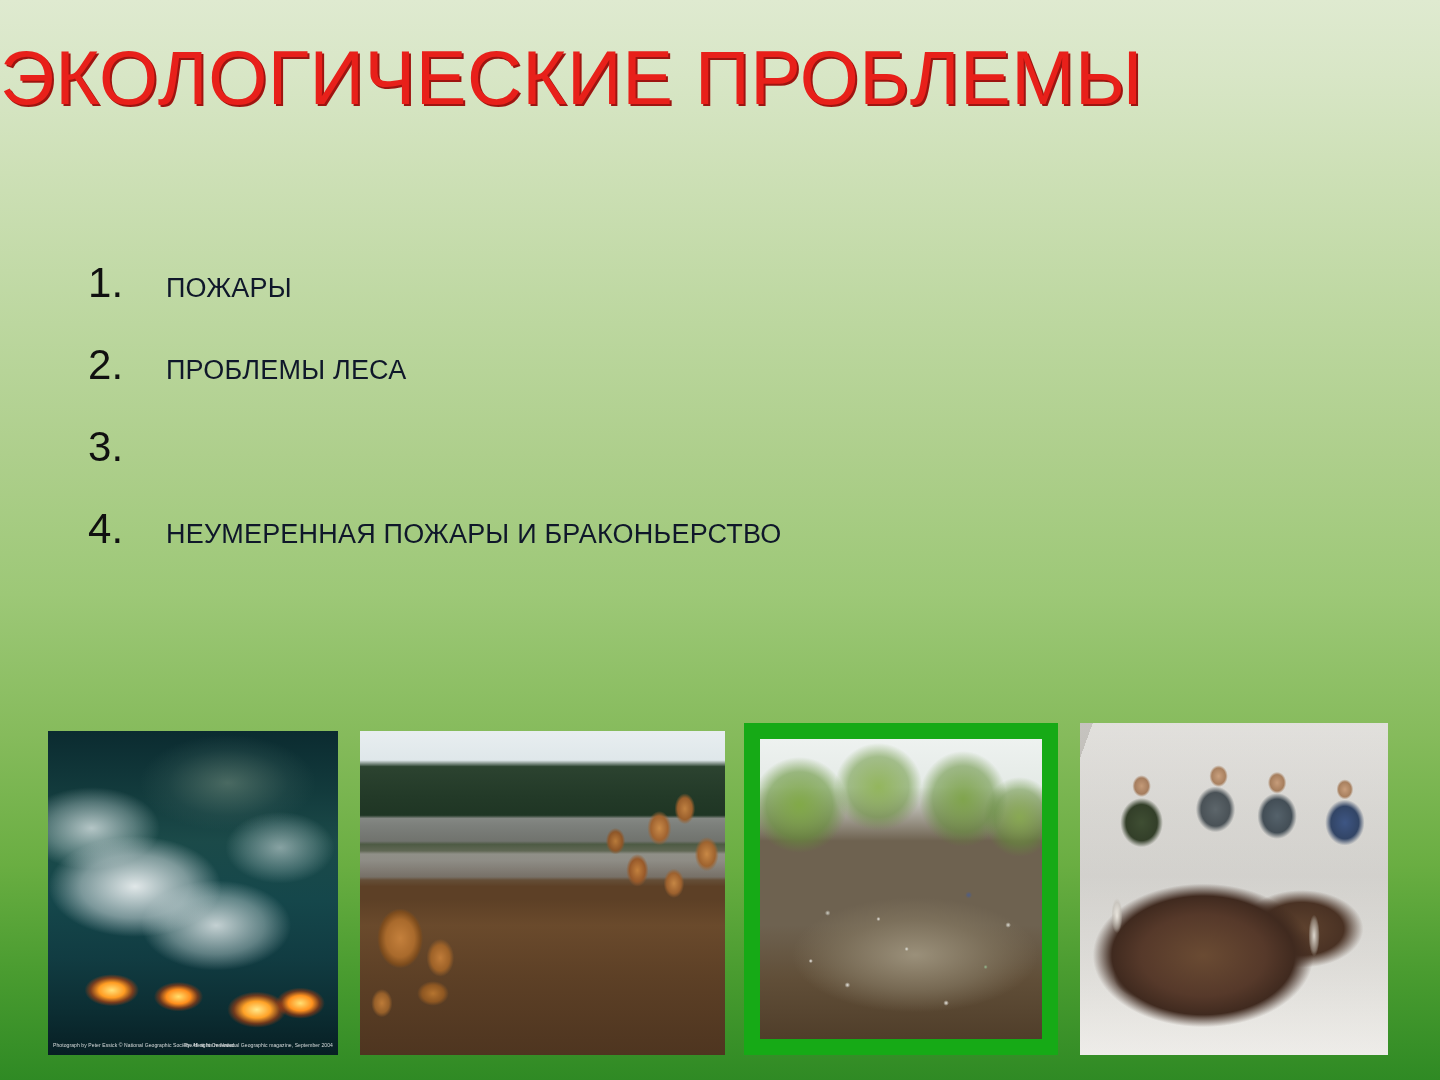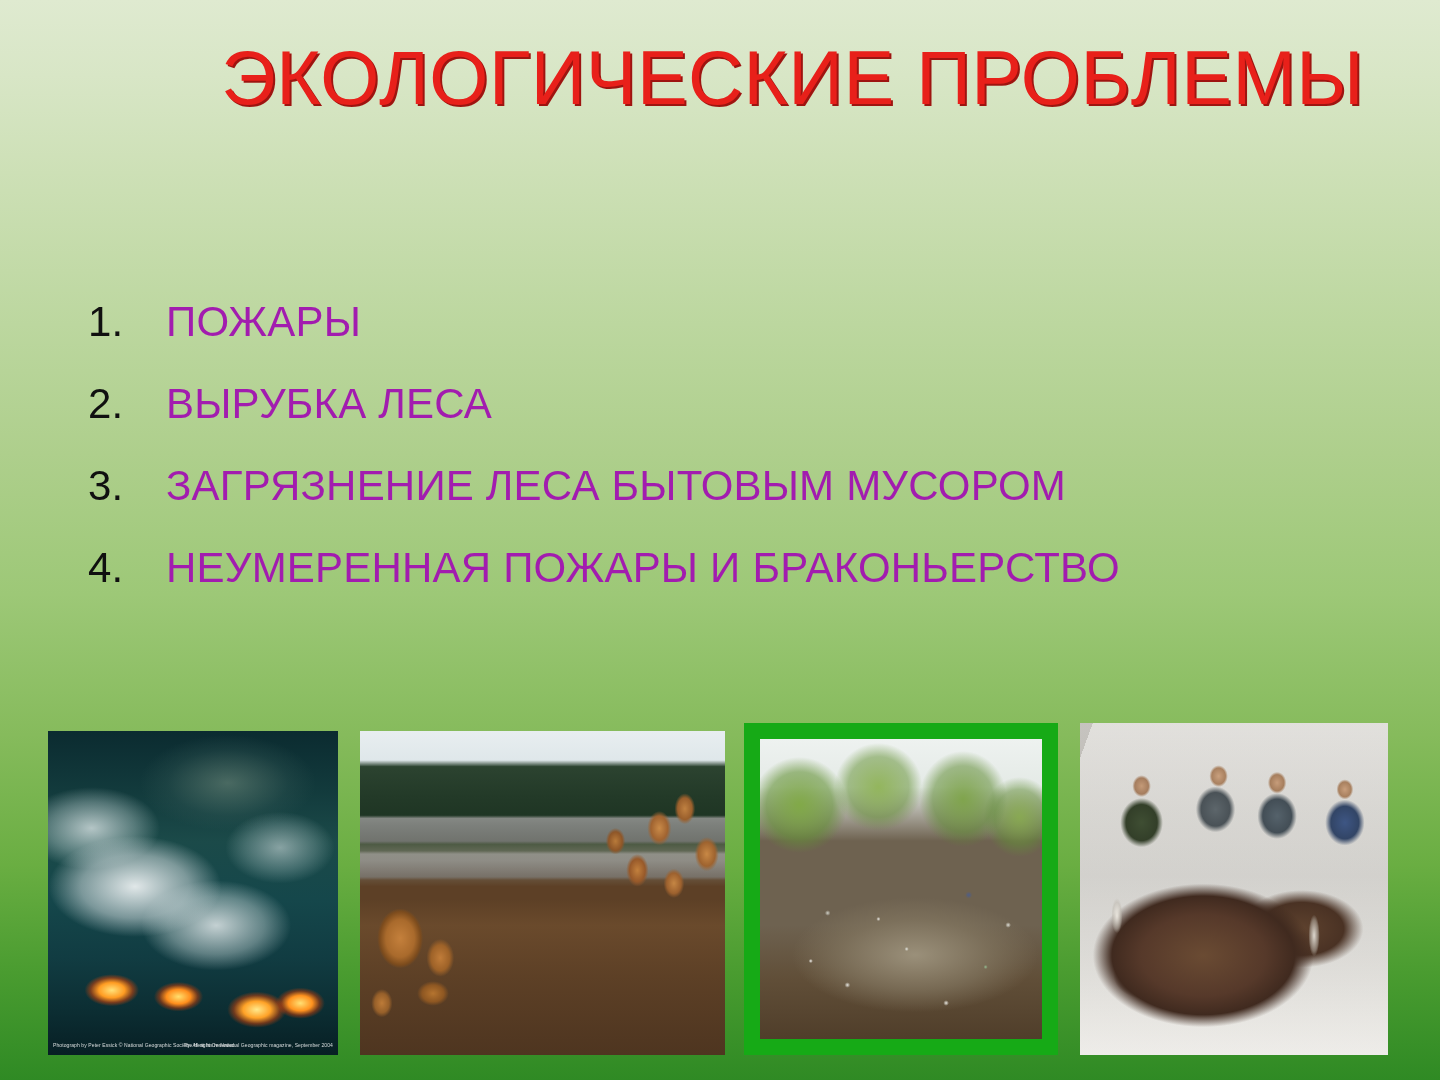--- a/index.html
+++ b/index.html
@@ -29,21 +29,21 @@
     width: 1440px;
     height: 1080px;
   }
 
   
   .title-block {
     position: absolute;
     left: 0;
     top: 34px;
     width: 1364px;
-    text-align: right;
+    text-align: left;
   }
   .title-line {
     display: block;
     color: #e8201a;
     font-family: "Liberation Sans", sans-serif;
     font-size: 76px;
     line-height: 88px;
     font-weight: 400;
     letter-spacing: 0.5px;
     text-shadow: 2px 2px 0 #9e1410;
@@ -68,23 +68,22 @@
     letter-spacing: 0.2px;
     white-space: nowrap;
   }
   .list-num {
     width: 78px;
     flex: 0 0 78px;
     font-size: 42px;
     color: #101010;
   }
   .list-text {
-    font-size: 42px;
-    color: #a21caf;
-    margin-top: 39px;
+    font-size: 27px;
+    color: #0f172a;
   }
 
   
   .photo {
     position: absolute;
     overflow: hidden;
     background: #2a2a2a;
   }
   .photo .inner {
     position: absolute;
@@ -244,26 +243,25 @@
 
   <div class="list">
 
     <div class="list-item">
       <span class="list-num">1.</span>
       <span class="list-text">ПОЖАРЫ</span>
     </div>
 
     <div class="list-item">
       <span class="list-num">2.</span>
-      <span class="list-text">ВЫРУБКА ЛЕСА</span>
+      <span class="list-text">ПРОБЛЕМЫ ЛЕСА</span>
     </div>
 
     <div class="list-item">
       <span class="list-num">3.</span>
-      <span class="list-text">ЗАГРЯЗНЕНИЕ ЛЕСА  БЫТОВЫМ МУСОРОМ</span>
     </div>
 
     <div class="list-item">
       <span class="list-num">4.</span>
       <span class="list-text">НЕУМЕРЕННАЯ ПОЖАРЫ И БРАКОНЬЕРСТВО</span>
     </div>
 
   </div>
 
   <div class="photo" id="photo-fire">

